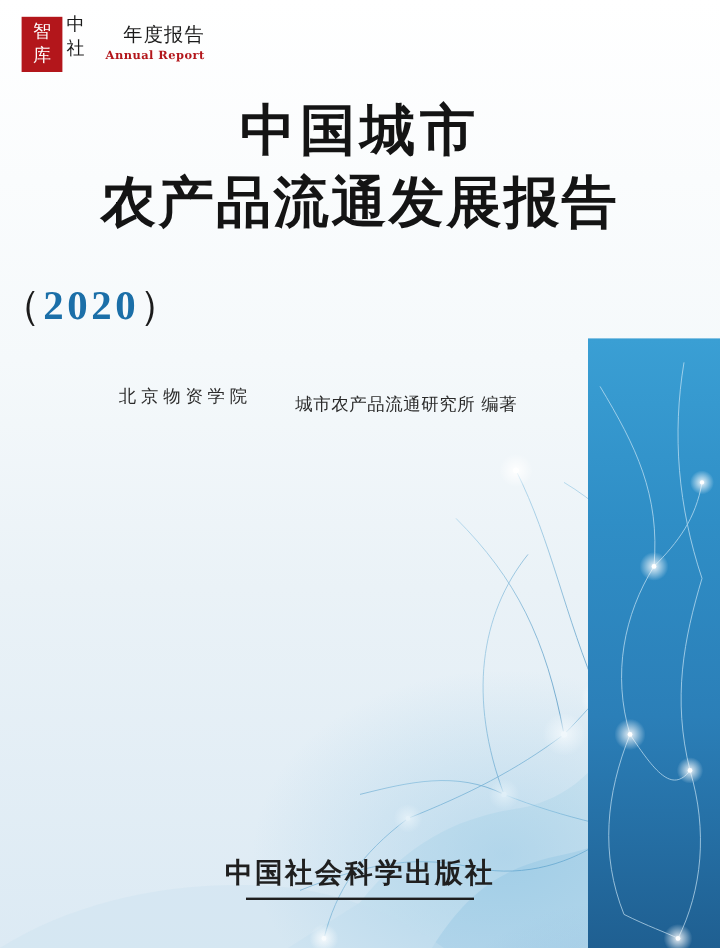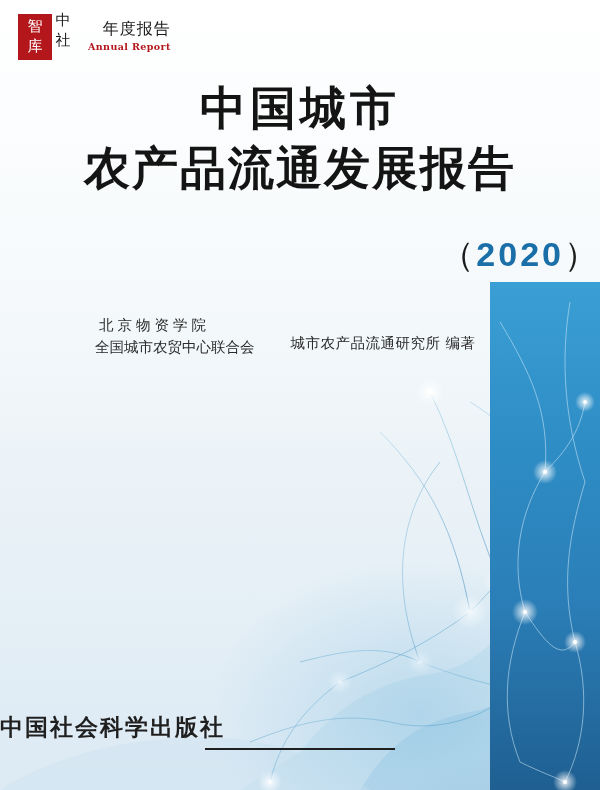--- a/index.html
+++ b/index.html
@@ -152,22 +152,22 @@
     font-style: italic;
     font-size: 15px;
     color: #2a7fb8;
     letter-spacing: 0.2px;
   }
   .title-year {
     position: absolute;
     left: 0;
     top: 232px;
     width: 600px;
-    text-align: right;
-    font-family: Liberation Sans, sans-serif;
+    text-align: left;
+    font-family: Liberation Serif, serif;
     font-size: 34px;
     color: #1b1b1b;
     letter-spacing: 2px;
   }
   .title-year .num {
     color: #1b6fa8;
     font-weight: bold;
     letter-spacing: 3px;
   }
 
@@ -194,20 +194,21 @@
     padding-top: 14px;
     letter-spacing: 0.5px;
   }
 
   
   .publisher {
     position: absolute;
     left: 0;
     top: 712px;
     width: 600px;
+    text-align: center;
     font-family: "DejaVu Serif", serif;
     font-size: 23px;
     font-weight: bold;
     color: #1f1f1f;
     letter-spacing: 2px;
   }
   .publisher-underline {
     position: absolute;
     left: 205px;
     top: 748px;
@@ -335,21 +336,20 @@
     <div class="title-line1">中国城市</div>
     <div class="title-line2">农产品流通发展报告</div>
   </div>
 
 
   <div class="title-year"><span>（</span><span class="num">2020</span><span>）</span></div>
 
   <div class="authors">
     <div class="authors-left">
       <div>北京物资学院</div>
-      <div>全国城市农贸中心联合会</div>
     </div>
     <div class="authors-right">
       <span>城市农产品流通研究所</span>
       <span>编著</span>
     </div>
   </div>
 
   <div class="publisher">中国社会科学出版社</div>
   <div class="publisher-underline"></div>
 

